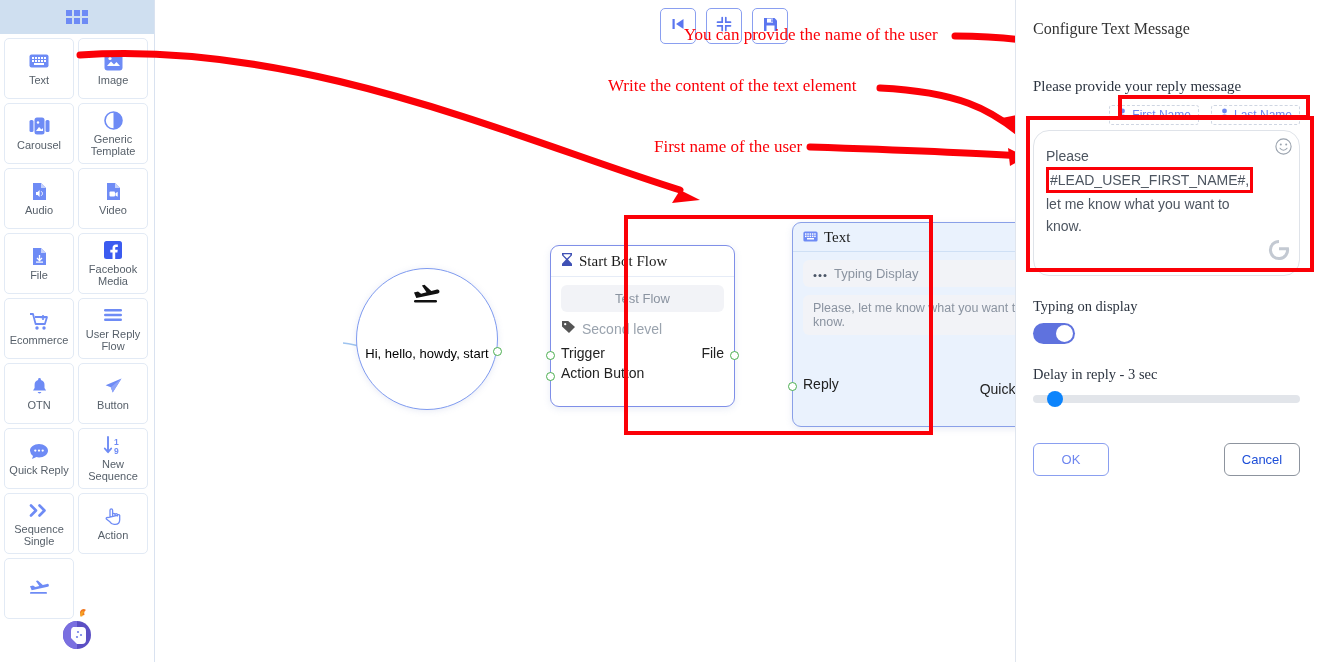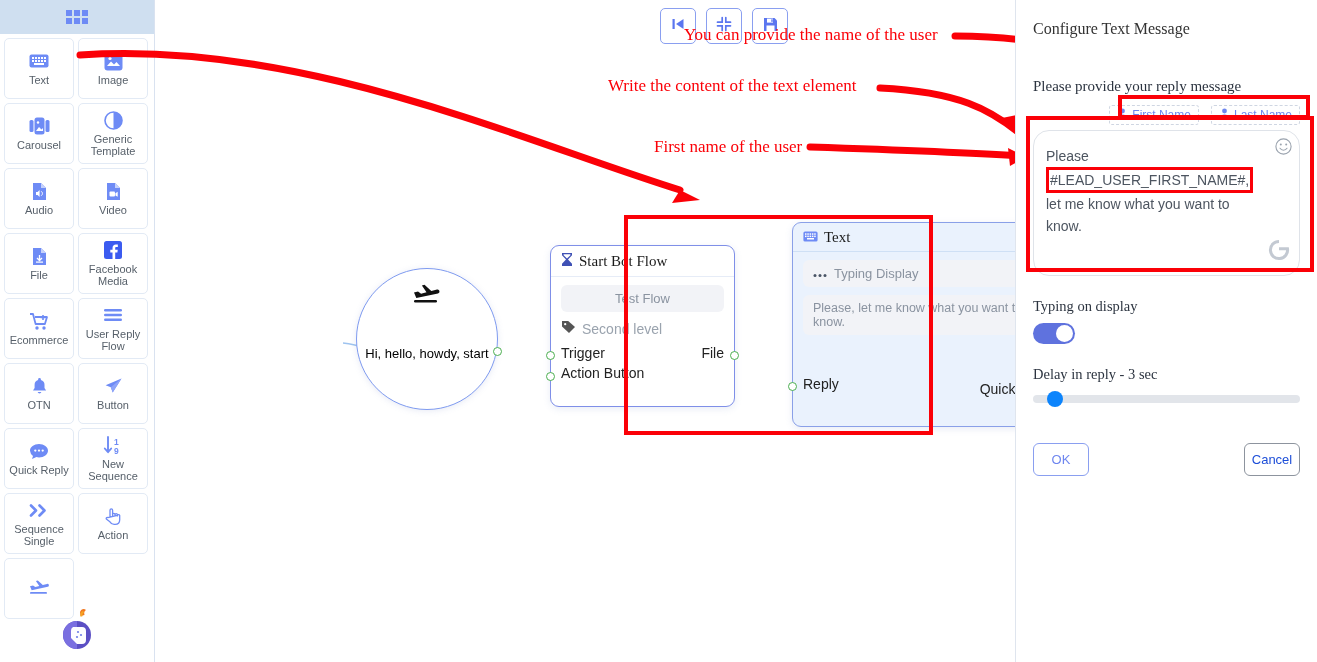--- a/index.html
+++ b/index.html
@@ -133,21 +133,21 @@
   }
   .toggle i{position:absolute;right:2px;top:2px;width:17px;height:17px;border-radius:50%;background:#fff;}
   .slider{
     margin-top:12px;height:8px;border-radius:4px;background:#e2e5ea;position:relative;cursor:pointer;
   }
   .slider i{
     position:absolute;left:14px;top:-4px;width:16px;height:16px;border-radius:50%;background:#0c84fc;
   }
   .btn-row{display:flex;justify-content:space-between;margin-top:40px;}
   .btn{
-    min-width:46px;padding:8px 4px;border-radius:6px;background:#fff;font-size:13px;cursor:pointer;
+    min-width:46px;padding:8px 14px;border-radius:6px;background:#fff;font-size:13px;cursor:pointer;
     text-align:center;
   }
   .btn-ok{border:1px solid #8a9ff0;color:#6e86ef;}
   .btn-cancel{border:1px solid #8d949e;color:#1d4ed8;}
 </style>
 </head>
 <body>
 
 <div class="root">
 

